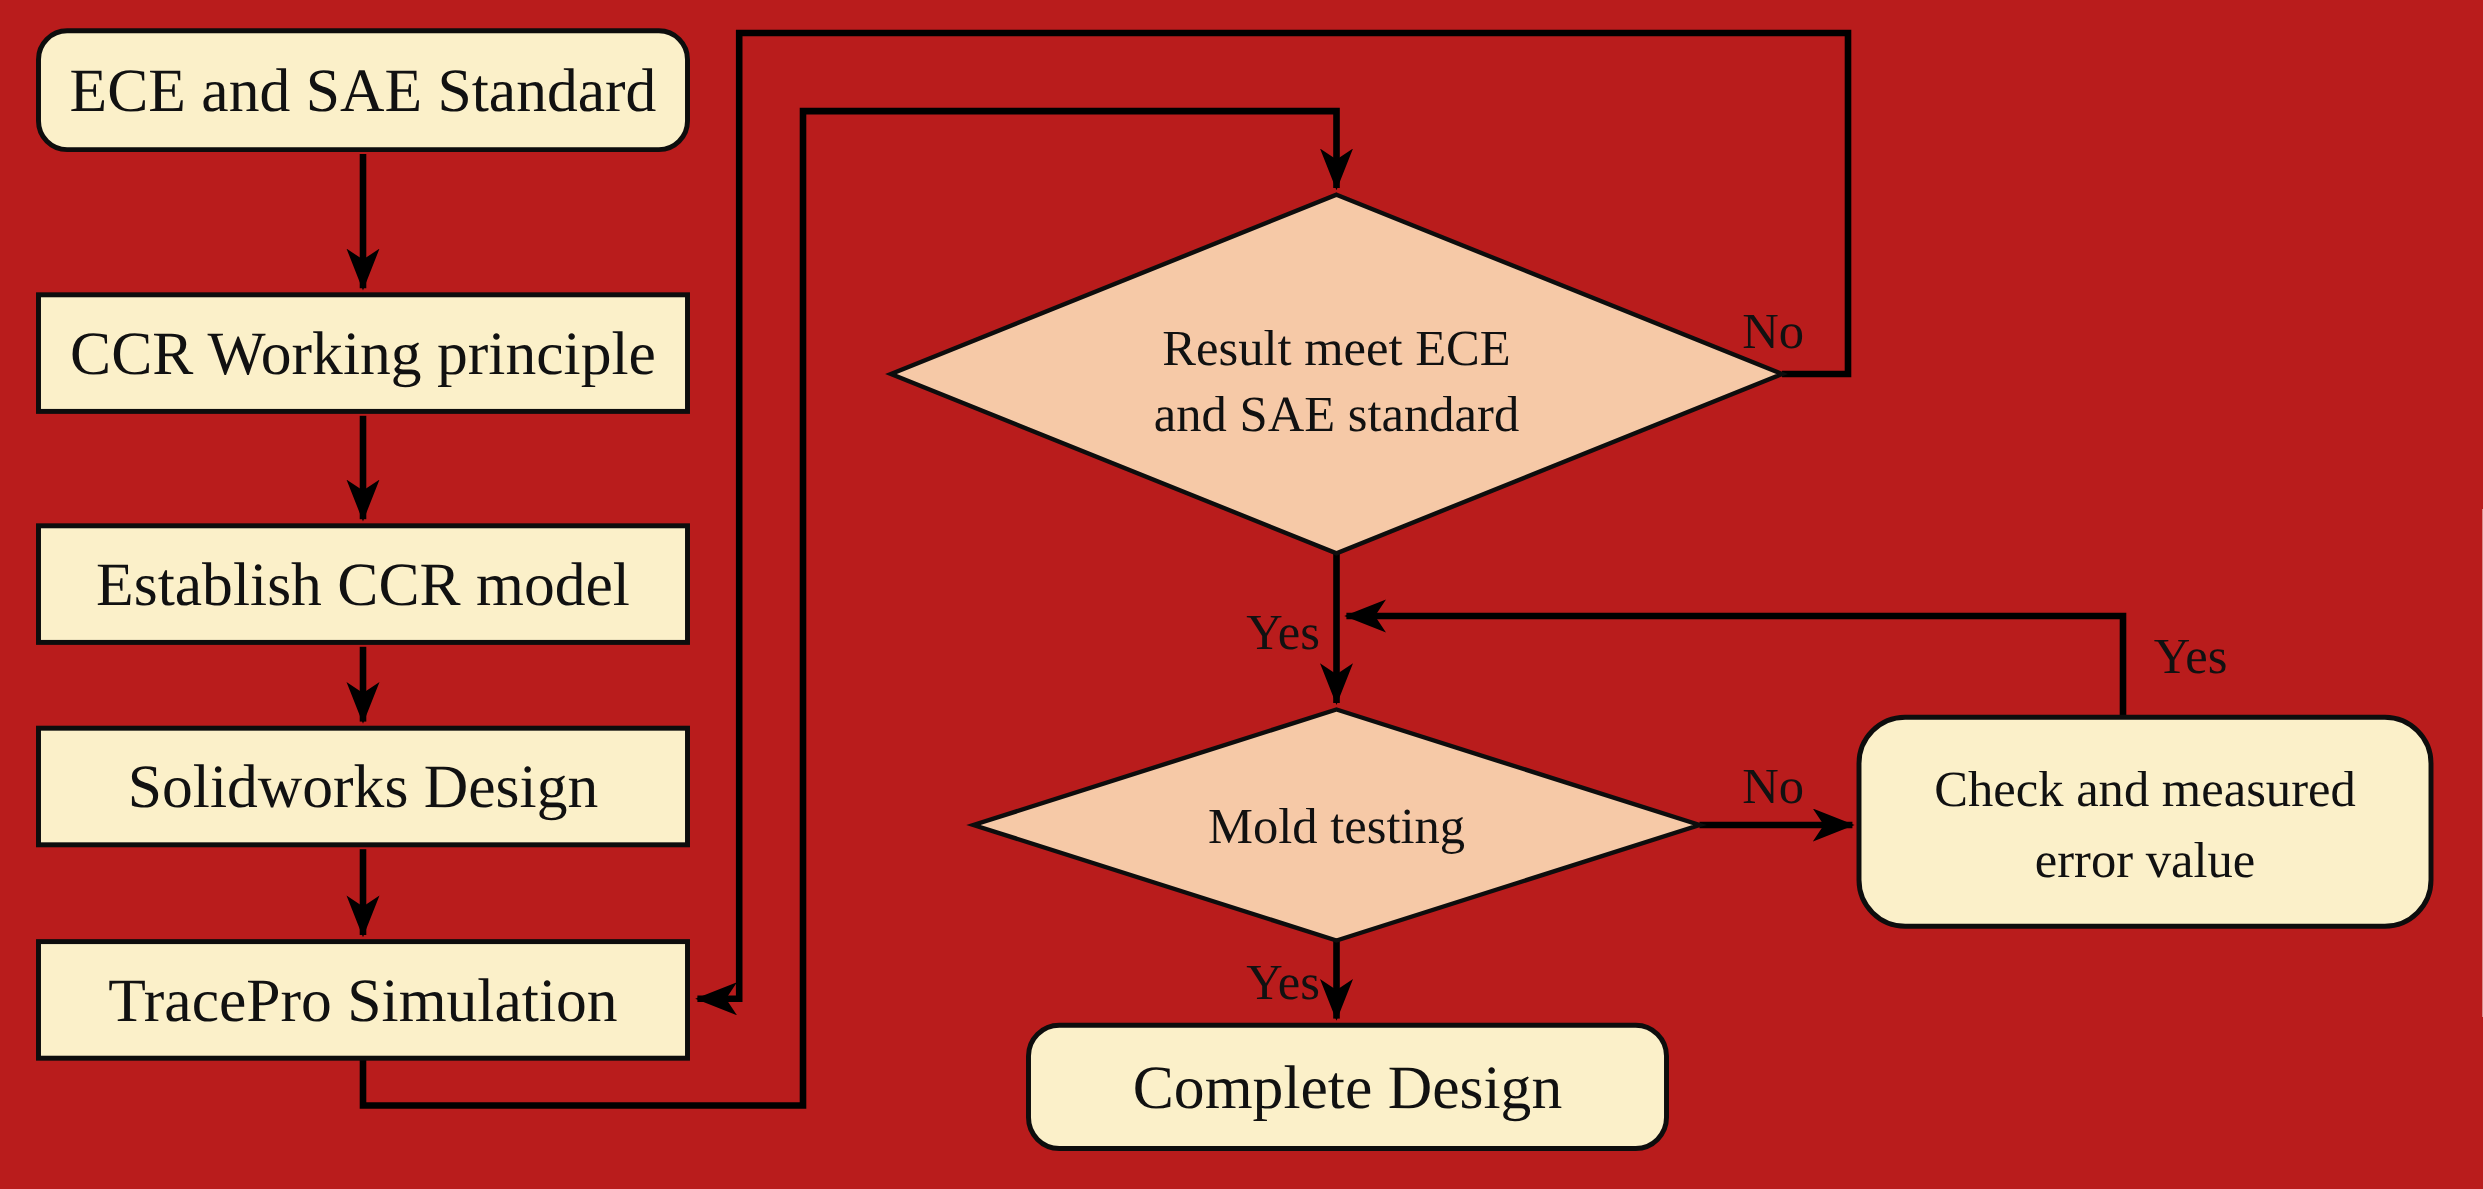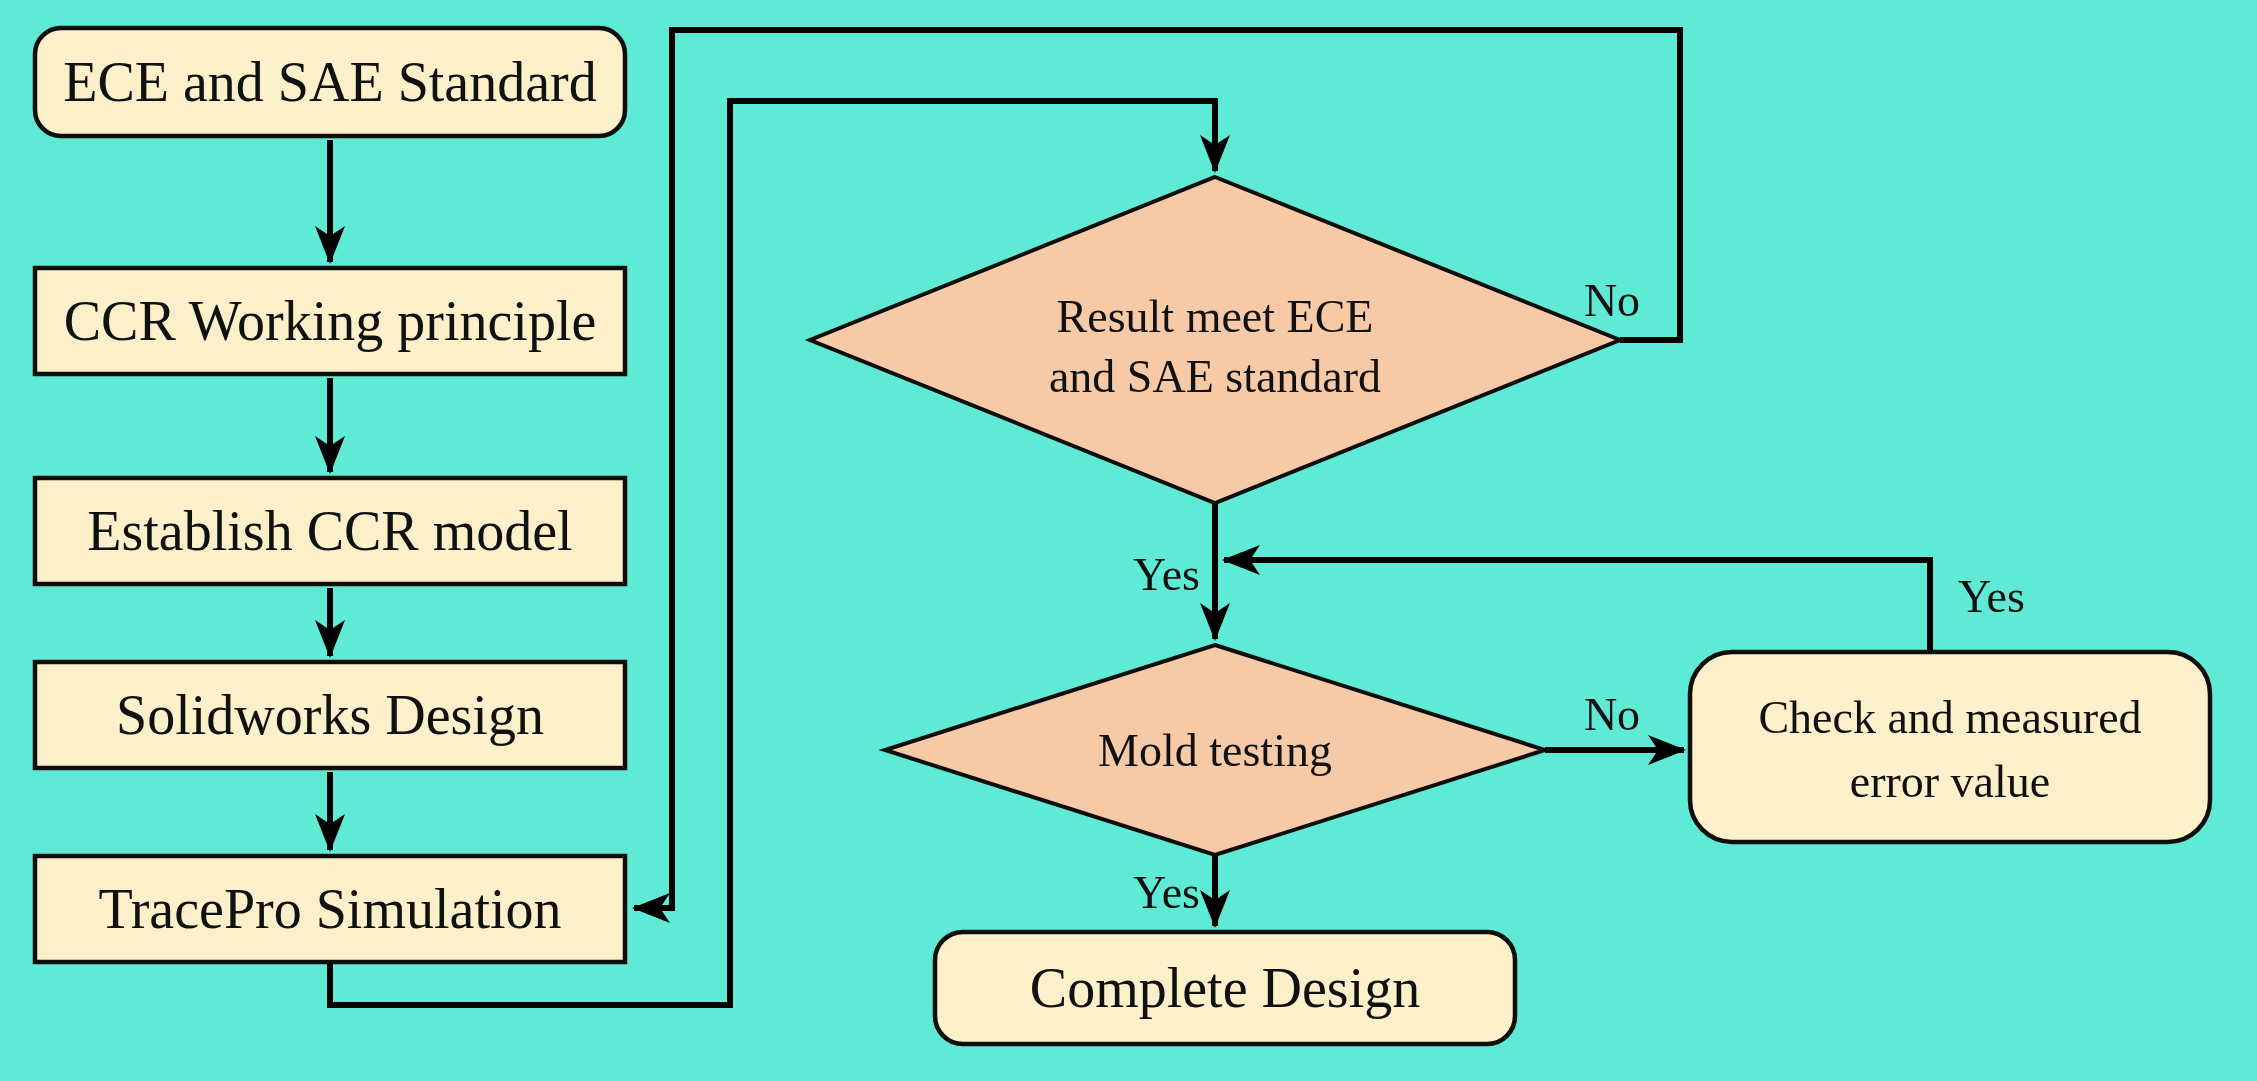--- a/index.html
+++ b/index.html
@@ -1,16 +1,16 @@
 <!DOCTYPE html>
 <html><head>
 <meta charset="utf-8">
 <style>
   html,body{margin:0;padding:0;background:#ffffff;}
-  .canvas{width:2257px;height:1081px;background:#5eead4;overflow:hidden;}
+  .canvas{width:2257px;height:1081px;background:#b91c1c;overflow:hidden;}
   svg{display:block;}
   .edge{fill:none;stroke:#000000;stroke-width:6;stroke-linejoin:miter;}
   .shape{stroke:#0d0d0d;stroke-width:4.5;}
   .decision{stroke:#0d0d0d;stroke-width:4;}
   .node-label{font-family:"Liberation Serif","DejaVu Serif",serif;font-size:56px;fill:#111111;text-anchor:middle;}
   .node-label-sm{font-family:"Liberation Serif","DejaVu Serif",serif;font-size:46px;fill:#111111;text-anchor:middle;}
   .edge-label{font-family:"Liberation Serif","DejaVu Serif",serif;font-size:46px;fill:#111111;}
   .anchor-end{text-anchor:end;}
   .anchor-start{text-anchor:start;}
   .anchor-mid{text-anchor:middle;}

